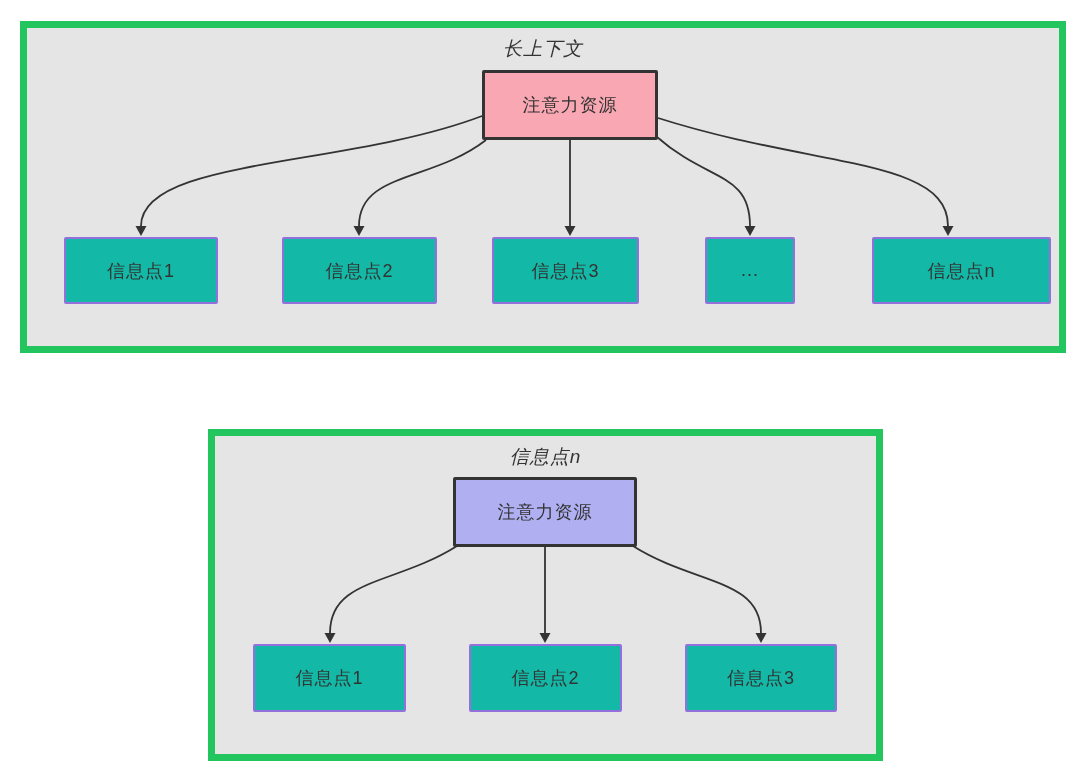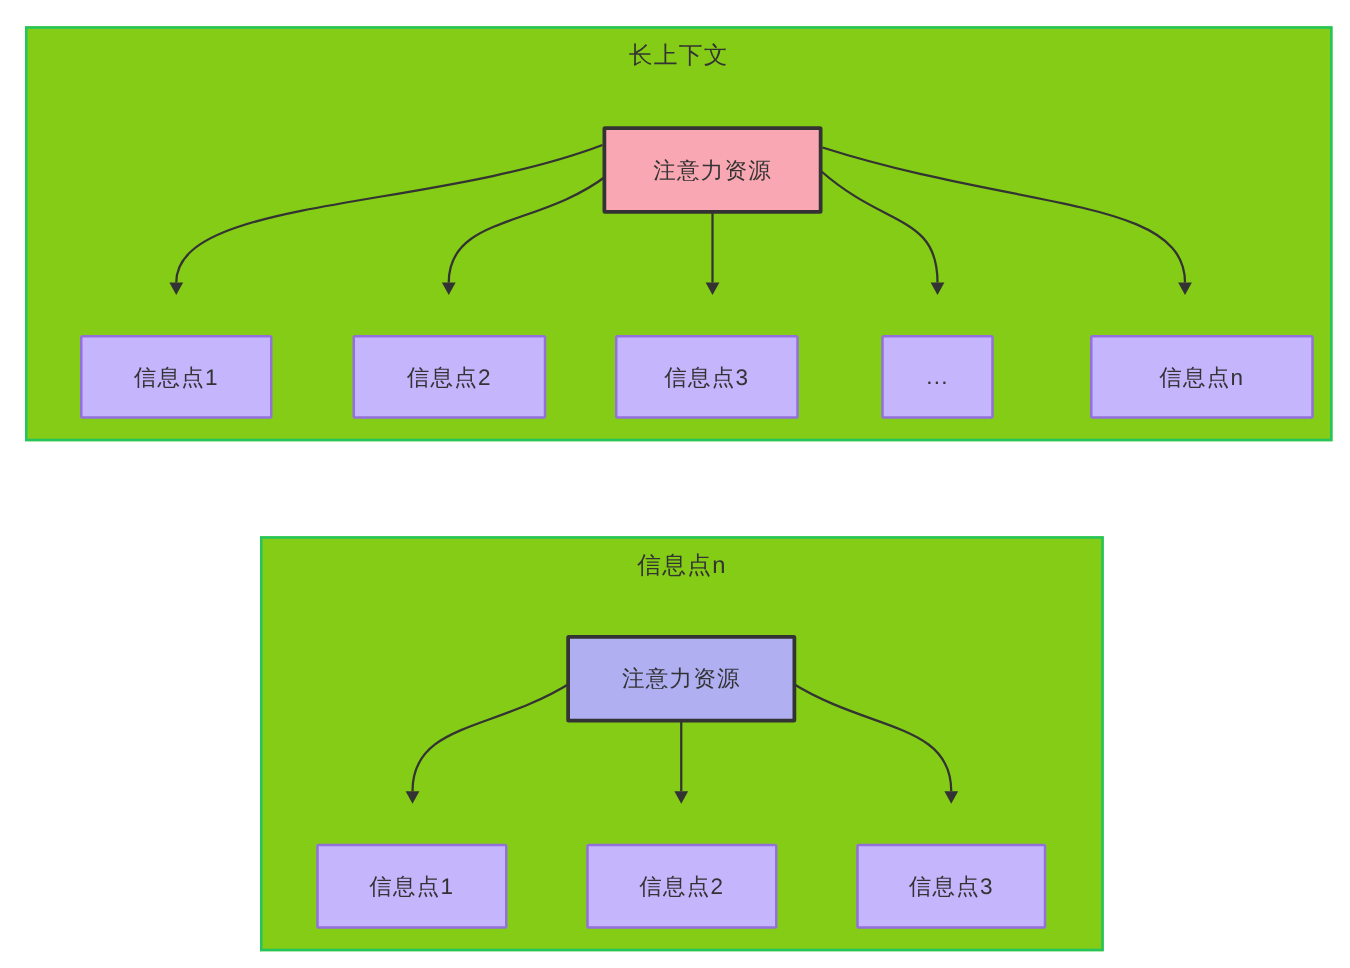--- a/index.html
+++ b/index.html
@@ -10,23 +10,24 @@
   }
   .canvas {
     position: relative;
     width: 1080px;
     height: 774px;
     background: #ffffff;
     overflow: hidden;
   }
   .group {
     position: absolute;
-    background: #84cc16;
-    border: 2px solid #22c55e;
+    background: #e5e5e5;
+    border: 7px solid #22c55e;
     box-sizing: border-box;
+    font-style: italic;
   }
   .group-title {
     position: absolute;
     top: 8px;
     left: 0;
     width: 100%;
     text-align: center;
     font-size: 19px;
     color: #333333;
     letter-spacing: 1px;
@@ -34,29 +35,28 @@
   .node {
     position: absolute;
     box-sizing: border-box;
     display: flex;
     align-items: center;
     justify-content: center;
     font-size: 18px;
     color: #333333;
     letter-spacing: 1px;
     border-radius: 2px;
-    margin-top: 31px;
   }
   .attention-node {
     border: 3px solid #333333;
   }
   .attention-long { background: #f9a8b3; }
   .attention-short { background: #afaff2; }
   .info-node {
-    background: #c4b5fd;
+    background: #14b8a6;
     border: 2px solid #9370db;
   }
   .arrows {
     position: absolute;
     top: 0;
     left: 0;
     width: 1080px;
     height: 774px;
     pointer-events: none;
   }

